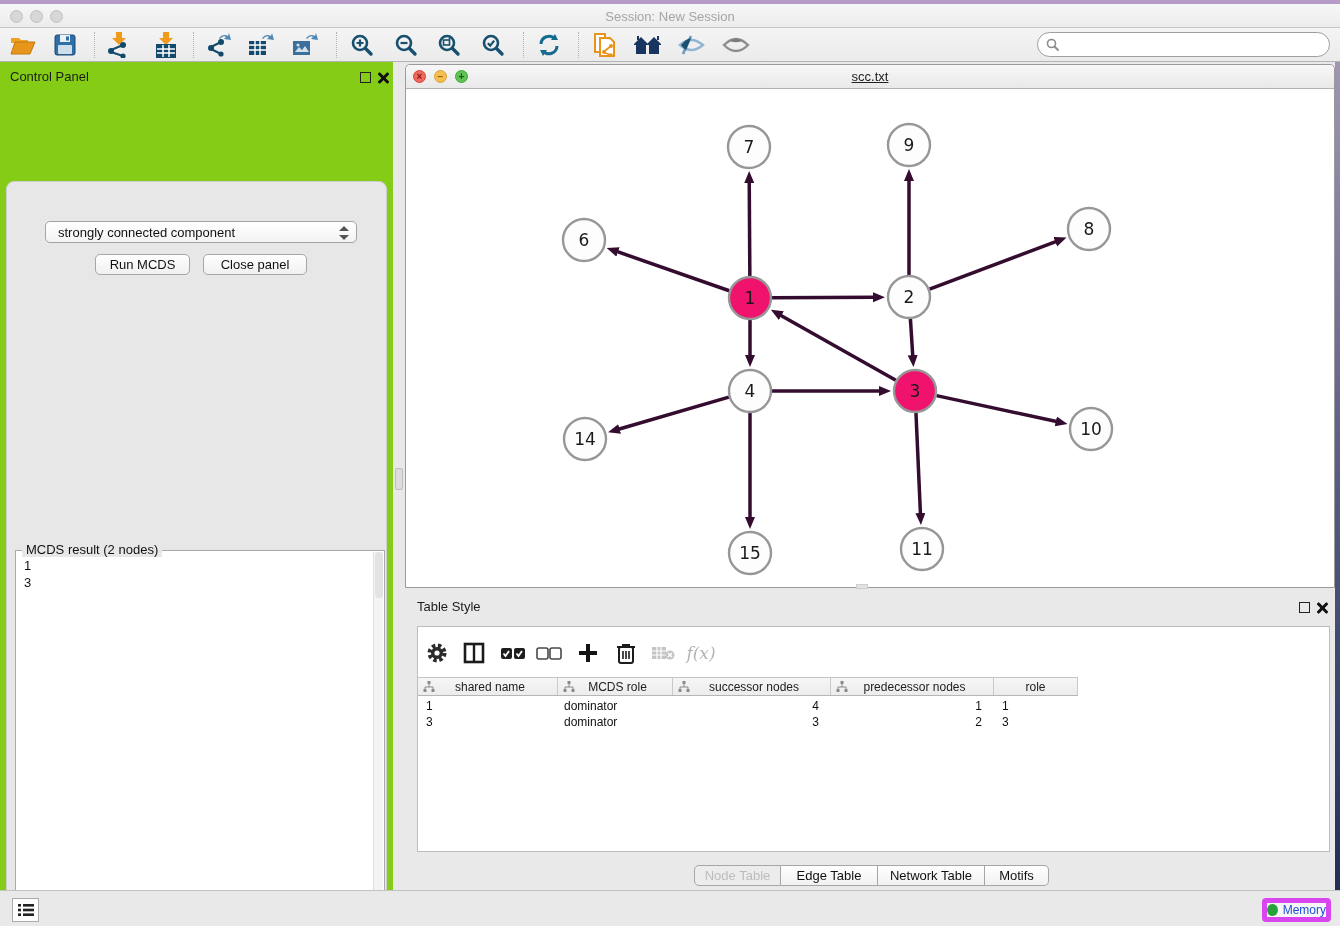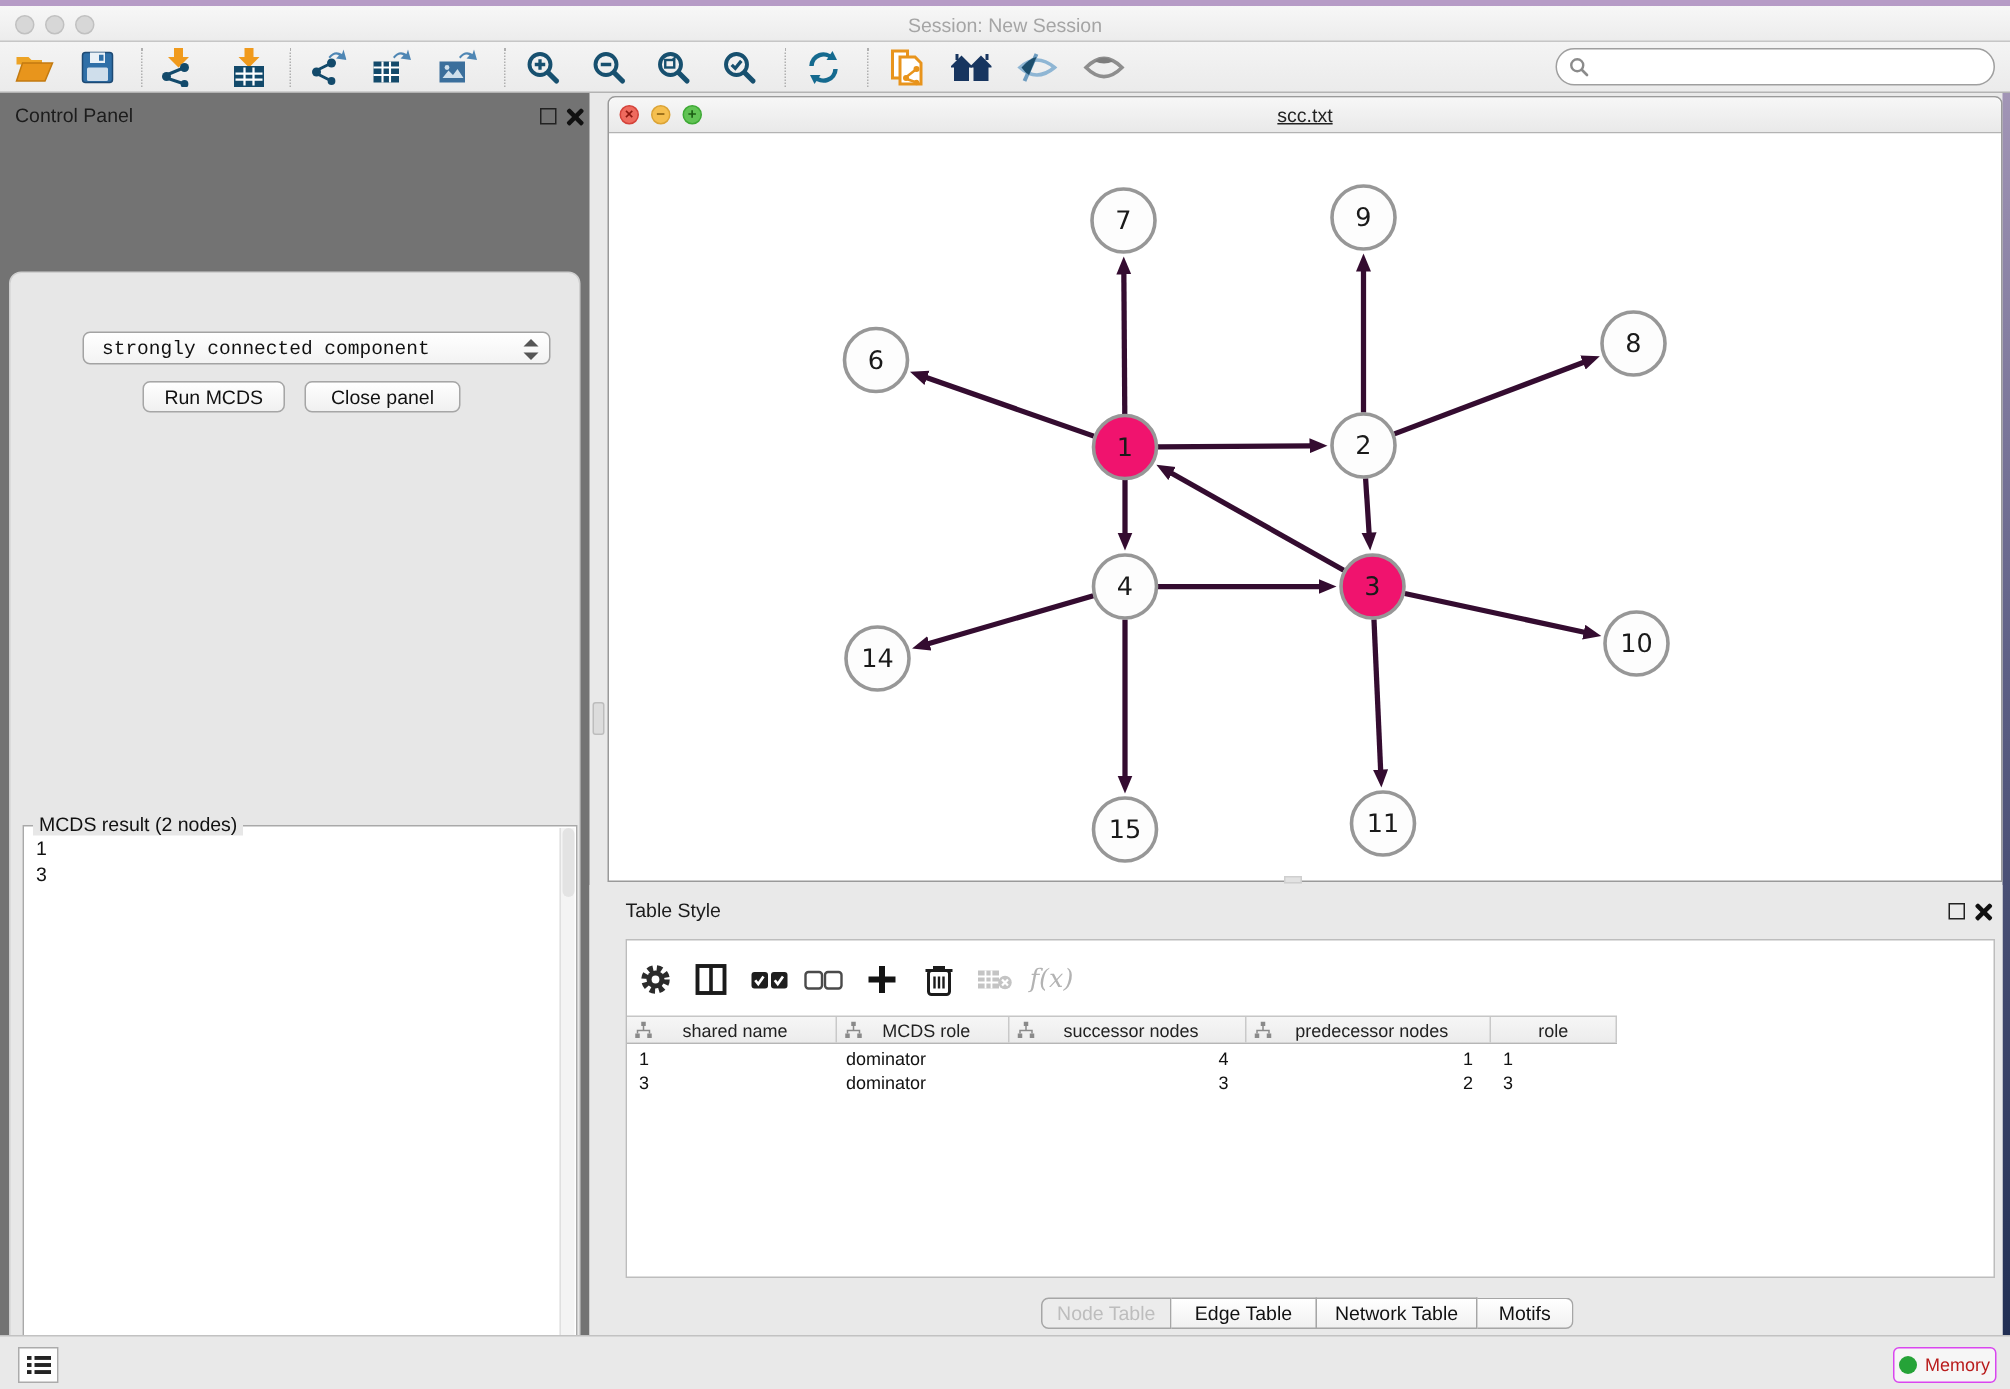--- a/index.html
+++ b/index.html
@@ -25,21 +25,21 @@
     background:linear-gradient(#f4f4f4,#ebebeb); border-bottom:1px solid #b3b3b3; }
   .ticon { position:absolute; top:2px; width:36px; height:30px; display:flex;
     align-items:center; justify-content:center; cursor:default; }
   .tsep { position:absolute; top:4px; height:26px; border-left:1px dotted #b0b0b0; }
   #search-wrap { position:absolute; left:1037px; top:4px; width:293px; height:25px;
     background:#fff; border:1px solid #9f9f9f; border-radius:13px; display:flex;
     align-items:center; padding-left:8px; }
   #search-input { border:none; outline:none; flex:1; font-size:12px; background:transparent; height:20px; }
 
   
-  #control-panel { left:0; top:62px; width:393px; height:828px; background:#737373; }
+  #control-panel { left:0; top:62px; width:393px; height:828px; background:#84cc16; }
   .panel-header { position:absolute; left:0; top:0; width:100%; height:28px; }
   .panel-title { position:absolute; left:10px; top:7px; font-size:13px; color:#1c1c1c; }
   .mini-float { position:absolute; width:11px; height:11px; border:1.5px solid #222; background:transparent; }
   .mini-close { position:absolute; width:12px; height:12px; }
   .mini-close:before, .mini-close:after { content:""; position:absolute; left:5px; top:-1px;
     width:3px; height:14px; background:#111; border-radius:1px; }
   .mini-close:before { transform:rotate(45deg); }
   .mini-close:after { transform:rotate(-45deg); }
 
   .tabgroup { position:absolute; display:flex; height:21px; }
@@ -47,23 +47,23 @@
     font-size:13px; color:#111; display:flex; align-items:center; justify-content:center;
     padding:0; }
   .tab:first-child { border-left:1px solid #a6a6a6; border-radius:5px 0 0 5px; }
   .tab:last-child { border-radius:0 5px 5px 0; }
   .tab.sel-gray { background:#ececec; color:#bdbdbd; }
 
   #cp-content { position:absolute; left:6px; top:119px; width:381px; height:760px;
     background:#e7e7e7; border:1px solid #cfcfcf; border-radius:8px; }
   #opt-label { position:absolute; left:0; top:17px; width:100%; text-align:center;
     font-size:13px; color:#111; }
-  #criterion { position:absolute; left:48px; top:39px; width:312px; height:22px;
+  #criterion { position:absolute; left:38px; top:39px; width:312px; height:22px;
     background:linear-gradient(#ffffff,#f3f3f3); border:1px solid #a3a3a3; border-radius:5px;
-    font-size:13px; color:#111; display:flex; align-items:center; padding-left:12px;font-family:Liberation Mono, monospace; }
+    font-size:13px; color:#111; display:flex; align-items:center; padding-left:12px; }
   #criterion .stepper { position:absolute; right:6px; top:2px; width:11px; height:18px; }
   .chev { position:absolute; left:0; width:0; height:0; border-left:5px solid transparent;
     border-right:5px solid transparent; }
   .chev.up { top:2px; border-bottom:5px solid #555; }
   .chev.down { bottom:2px; border-top:5px solid #555; }
   .mac-btn { position:absolute; height:21px; background:linear-gradient(#ffffff,#f0f0f0);
     border:1px solid #a6a6a6; border-radius:5px; font-size:13px; color:#111;
     display:flex; align-items:center; justify-content:center; }
 
   #mcds-fieldset { position:absolute; left:8px; top:368px; width:370px; height:378px;
@@ -119,22 +119,22 @@
   .c-left  { justify-content:flex-start; padding-left:8px; }
   .c-left2 { justify-content:flex-start; padding-left:6px; }
   .c-right { justify-content:flex-end; padding-right:12px; }
 
   
   #status-bar { left:0; top:890px; width:1340px; height:36px; background:#e9e9e9;
     border-top:1px solid #c2c2c2; }
   #list-btn { position:absolute; left:12px; top:7px; width:27px; height:24px; background:#fdfdfd;
     border:1px solid #ababab; display:flex; align-items:center; justify-content:center; }
   #memory-btn { position:absolute; left:1262px; top:7px; width:69px; height:24px; background:#f6f6f6;
-    border:1px solid #d946ef; border-radius:4px; display:flex; align-items:center;
-    justify-content:center; gap:5px; font-size:12px; color:#b91c1c; }
+    border:5px solid #d946ef; border-radius:4px; display:flex; align-items:center;
+    justify-content:center; gap:5px; font-size:12px; color:#1d4ed8; }
   #memory-dot { width:12px; height:12px; border-radius:50%; background:#26a338; }
 </style>
 </head>
 <body>
 
 <div class="abs" id="top-strip"></div>
 <div class="abs" id="right-strip"></div>
 
 <div class="abs" id="titlebar">
   <span class="tl-dot" style="left:10px"></span>

